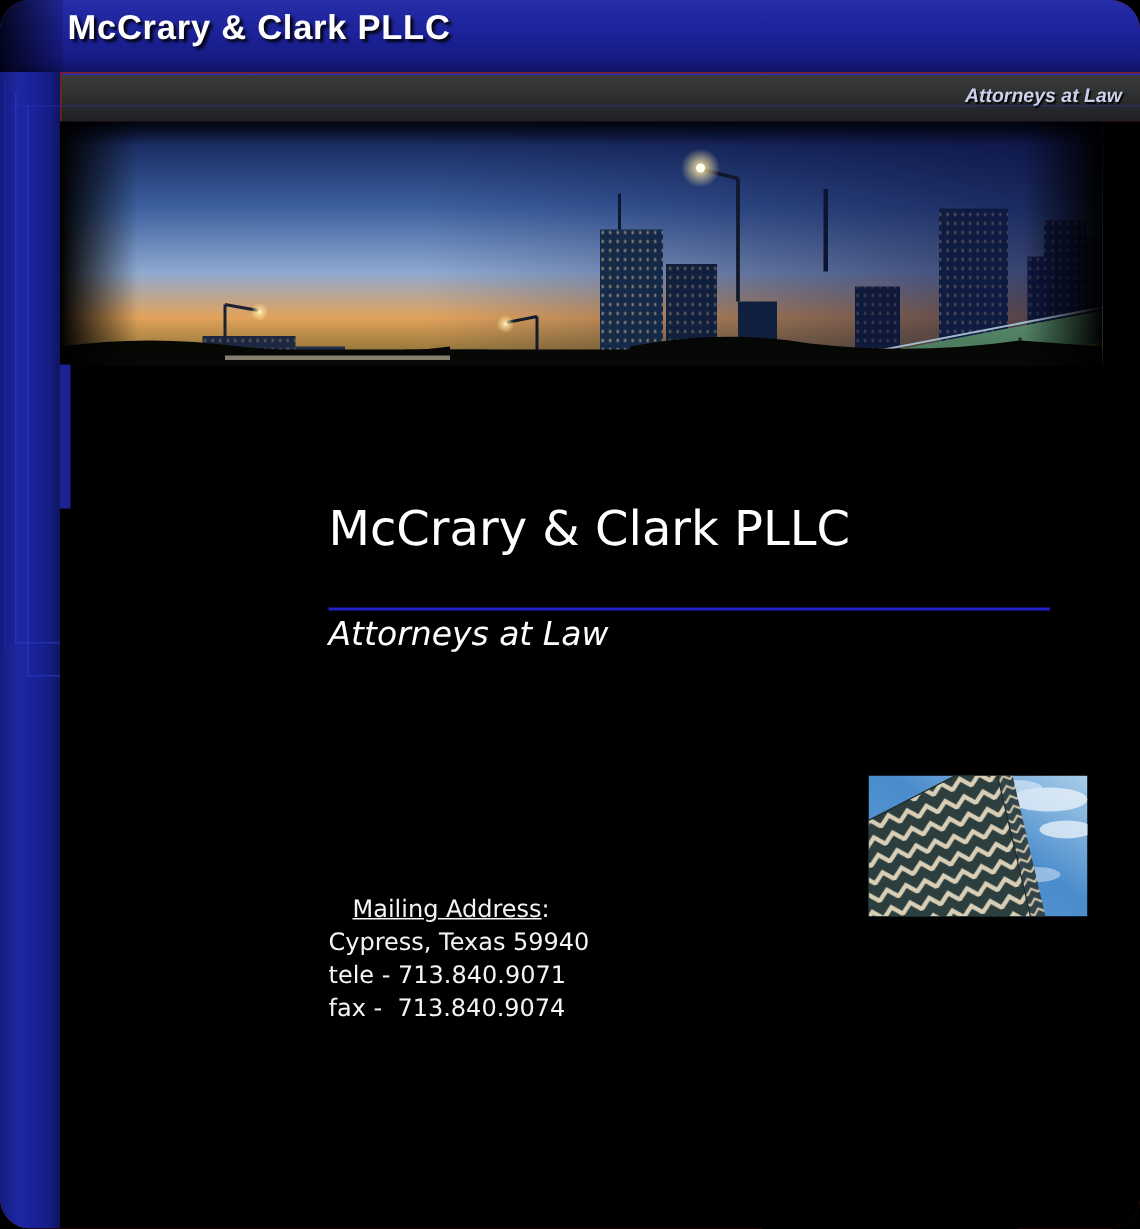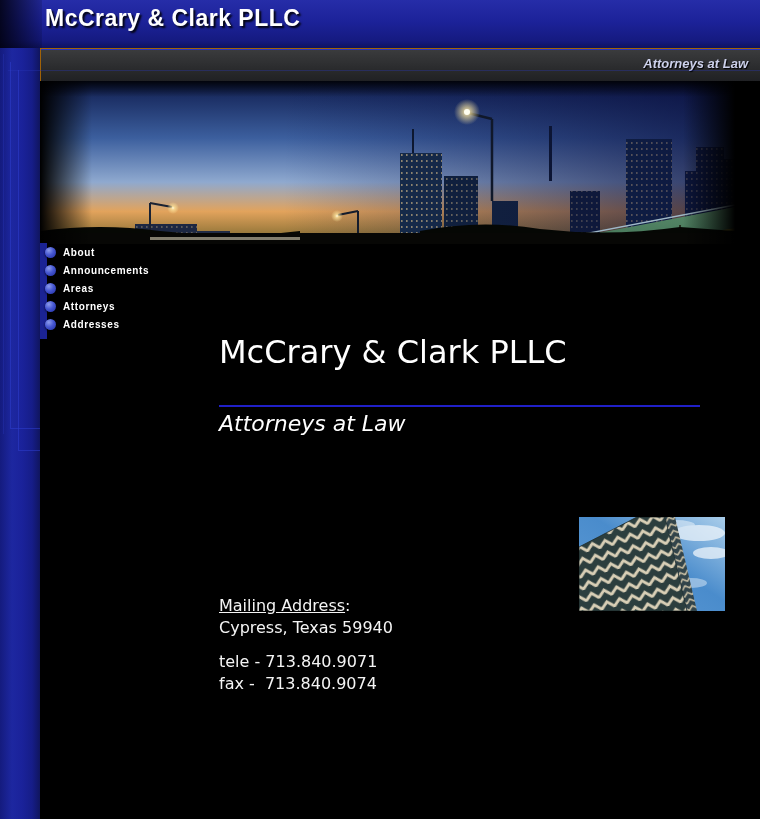--- a/index.html
+++ b/index.html
@@ -1,19 +1,20 @@
 <!DOCTYPE html>
 <html><head>
 <meta charset="utf-8">
 <style>
   html,body{margin:0;padding:0;background:#000;}
   .stage{
     position:relative;width:760px;height:819px;overflow:hidden;
-    background:#a16207;
+    background:#7f1d1d;
     font-family:"DejaVu Sans","Liberation Sans",sans-serif;
+    border-radius:20px;
   }
   
   .blue-margin{
     position:absolute;left:0;top:0;width:40px;height:819px;
     background:linear-gradient(90deg,#141b7e 0%,#1d27a0 30%,#1a229a 55%,#161d88 80%,#10155e 100%);
   }
   
   .top-band{
     position:absolute;left:0;top:0;width:760px;height:48px;
     background:linear-gradient(180deg,#262da8 0%,#1c2299 45%,#151a80 85%,#0e1260 100%);
@@ -76,22 +77,22 @@
     position:absolute;left:179px;top:330px;
     font-size:22px;color:#ffffff;font-style:italic;margin:0;font-weight:normal;
   }
   
   .contact{
     position:absolute;left:179px;top:514px;width:390px;
     font-size:16px;line-height:22px;color:#f4f4f4;
   }
   .contact div{white-space:pre-wrap;}
   .contact .grp2{margin-top:40px;}
-  .contact .grp3{margin-top:12px;}
-  .u{text-decoration:underline;}
+  .contact .grp3{}
+  .u{text-decoration:underline;margin-left:16px;}
   
   .building-photo{position:absolute;left:539px;top:436px;width:146px;height:94px;}
 </style>
 </head>
 <body>
 
 <div class="stage">
 
   <div class="blue-margin"></div>
 
@@ -261,36 +262,14 @@
       <div>Cypress, Texas 59940</div>
 
 
       <div class="grp3">tele - 713.840.9071</div>
       <div>fax -  713.840.9074</div>
 
     </div>
   </div>
 
   <div class="nav-strip"></div>
-  <nav class="nav">
-    <div class="nav-item">
-      <span class="bullet"></span>
-      <span class="nav-label">About</span>
-    </div>
-    <div class="nav-item">
-      <span class="bullet"></span>
-      <span class="nav-label">Announcements</span>
-    </div>
-    <div class="nav-item">
-      <span class="bullet"></span>
-      <span class="nav-label">Areas</span>
-    </div>
-    <div class="nav-item">
-      <span class="bullet"></span>
-      <span class="nav-label">Attorneys</span>
-    </div>
-    <div class="nav-item">
-      <span class="bullet"></span>
-      <span class="nav-label">Addresses</span>
-    </div>
-  </nav>
 
 </div>
 
 </body></html>

